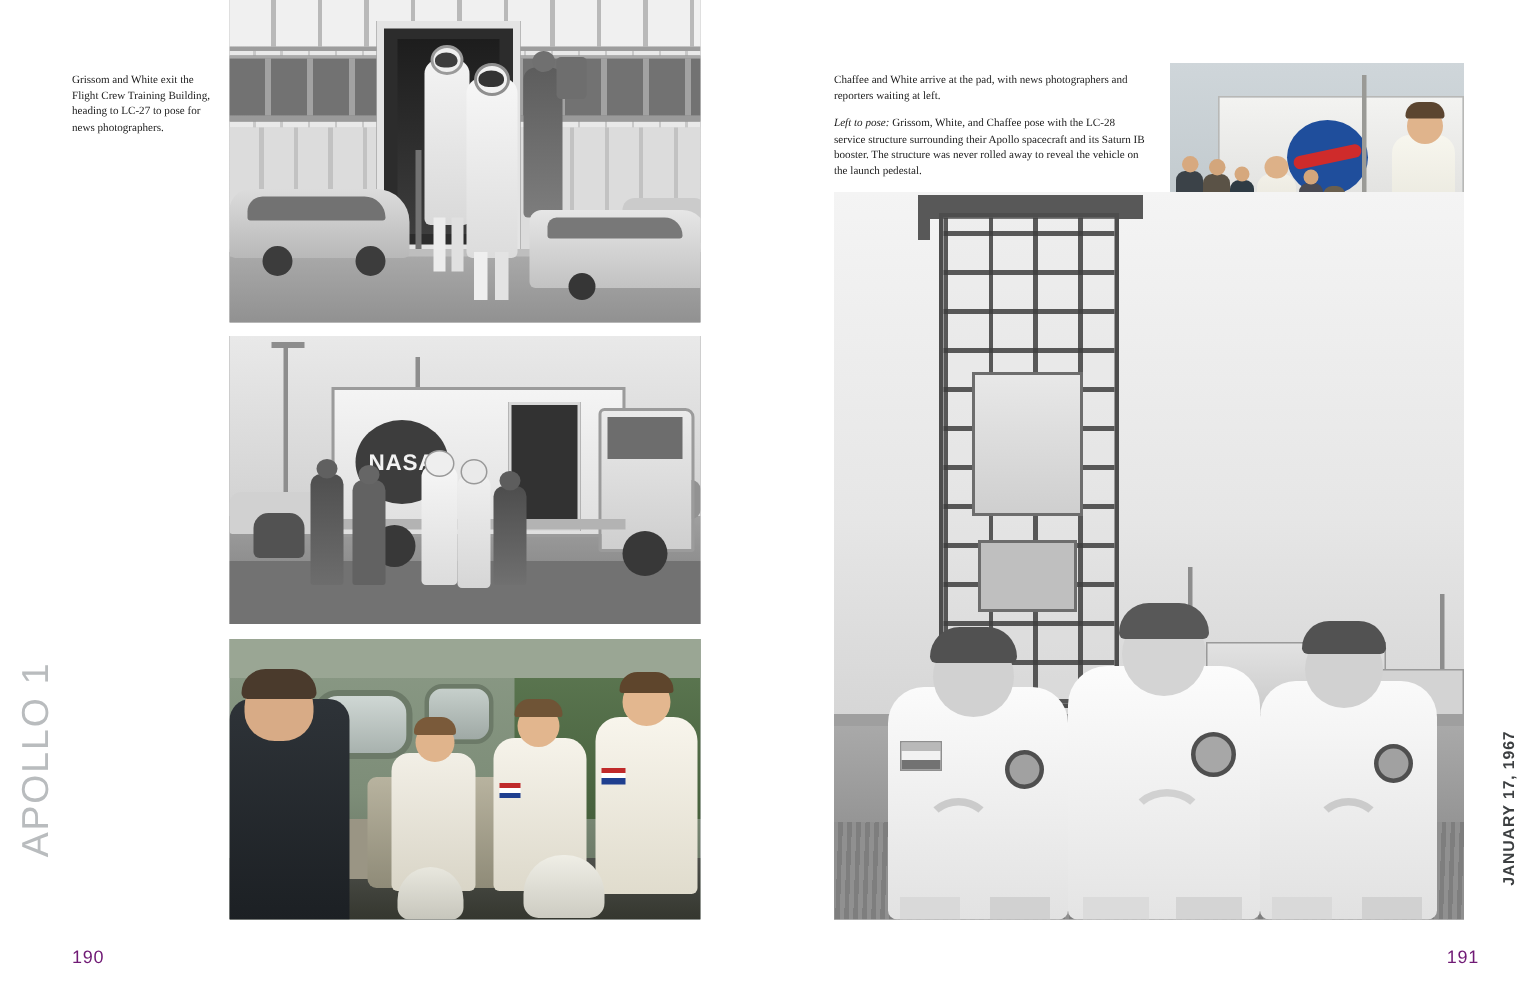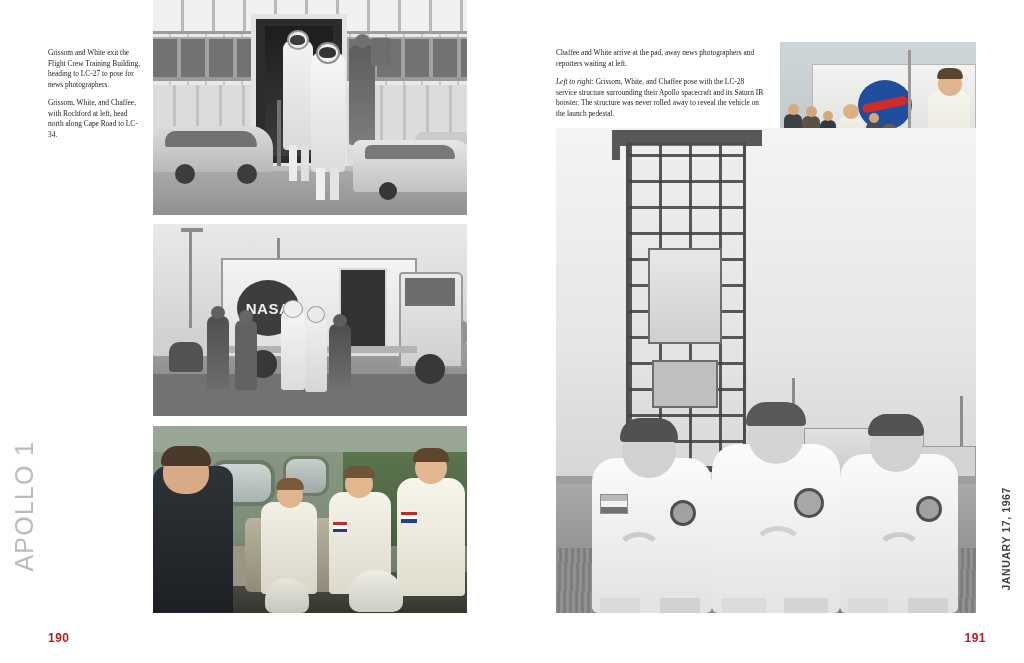--- a/index.html
+++ b/index.html
@@ -34,22 +34,22 @@
     color:#3c3f41;
     font-weight:700;
     letter-spacing:0.6px;
   }
 
   
   .folio {
     position:absolute;
     font-family:"Liberation Sans", sans-serif;
     font-size:12px;
-    font-weight:700;
-    color:#b91c1c;
+    font-weight:400;
+    color:#701a75;
     letter-spacing:0.5px;
   }
   #folio-left { left:48px; bottom:18px; }
   #folio-right { right:38px; bottom:18px;text-align:right; }
 
   
   .caption {
     position:absolute;
     font-family:"Liberation Serif", serif;
     font-size:7.4px;
@@ -355,26 +355,25 @@
 <div class="spread">
 
   <div class="vtext" id="chapter-title">APOLLO 1</div>
   <div class="vtext" id="date-title">JANUARY 17, 1967</div>
 
   <div class="folio" id="folio-left">190</div>
   <div class="folio" id="folio-right">191</div>
 
   <div class="caption" id="caption-left">
     <p>Grissom and White exit the Flight Crew Training Building, heading to LC-27 to pose for news photographers.</p>
-    <p>Grissom, White, and Chaffee, with Rochford at left, head north along Cape Road to LC-34.</p>
   </div>
 
   <div class="caption" id="caption-right">
-    <p>Chaffee and White arrive at the pad, away news photographers and reporters waiting at left.</p>
-    <p><em>Left to right:</em><span> Grissom, White, and Chaffee pose with the LC-28 service structure surrounding their Apollo spacecraft and its Saturn IB booster. The structure was never rolled away to reveal the vehicle on the launch pedestal.</span></p>
+    <p>Chaffee and White arrive at the pad, with news photographers and reporters waiting at left.</p>
+    <p><em>Left to pose:</em><span> Grissom, White, and Chaffee pose with the LC-28 service structure surrounding their Apollo spacecraft and its Saturn IB booster. The structure was never rolled away to reveal the vehicle on the launch pedestal.</span></p>
   </div>
 
   <div class="photo bw" id="photo-crew-exit-building">
     <div class="p1-sky"></div>
     <div class="p1-building"></div>
     <div class="p1-upperpanels"></div>
     <div class="p1-windowband"></div>
     <div class="p1-lowerwall"></div>
     <div class="p1-doorway"></div>
     <div class="p1-doorinner"></div>

